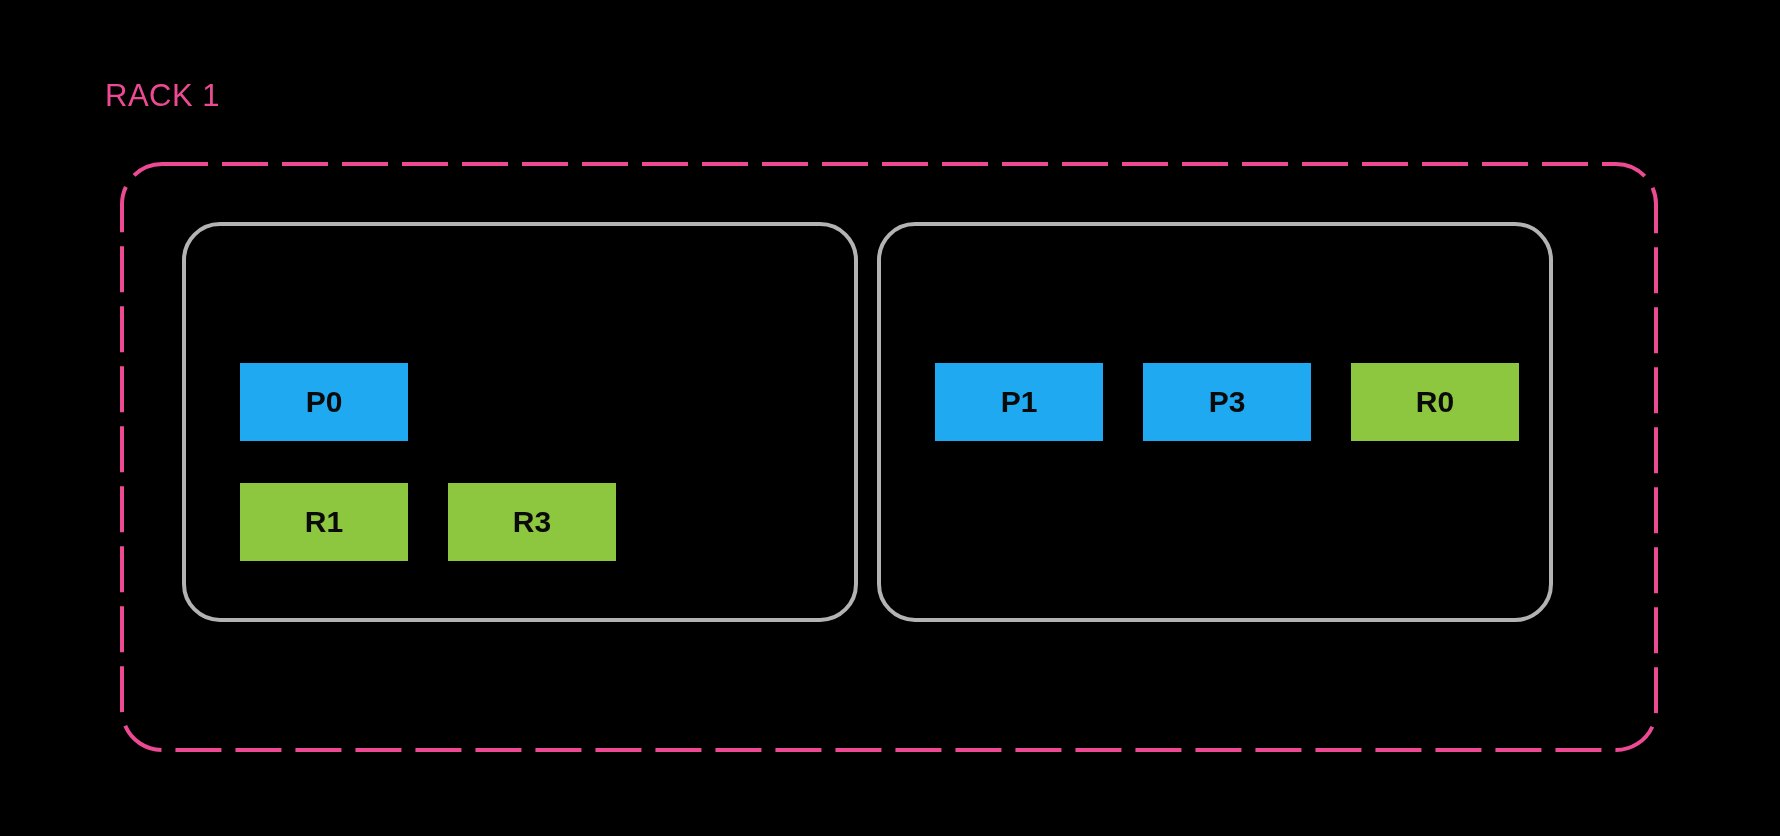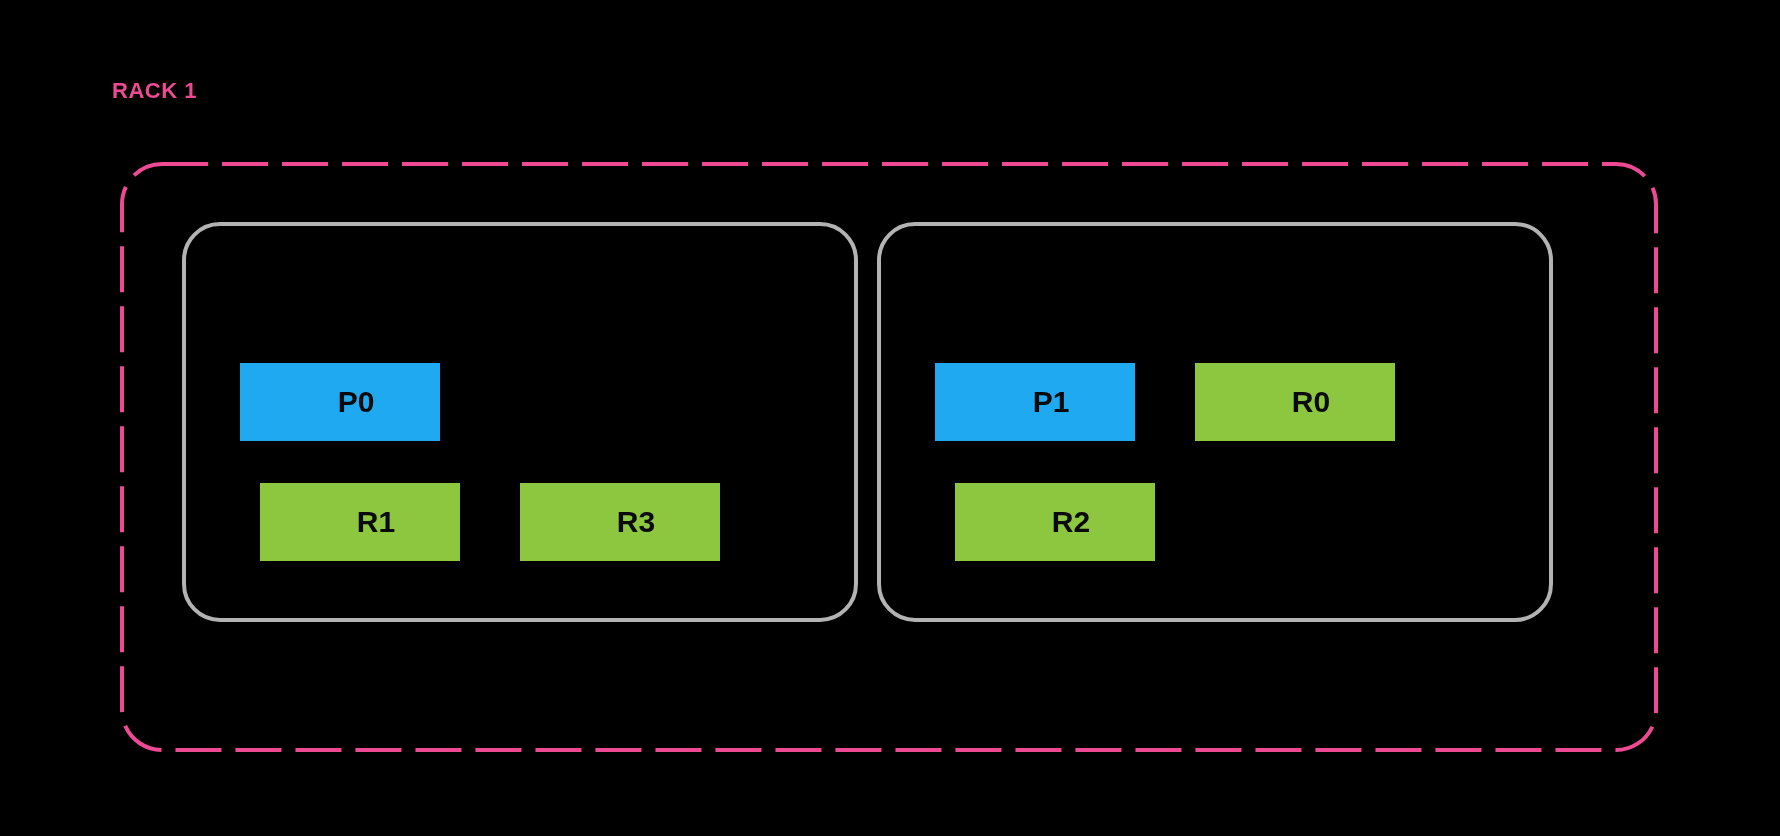--- a/index.html
+++ b/index.html
@@ -10,24 +10,24 @@
   }
   .stage {
     position: relative;
     width: 1780px;
     height: 836px;
     background: var(--color-background, #000);
     overflow: hidden;
   }
   .rack-label {
     position: absolute;
-    left: 112px;
+    left: 105px;
     top: 80px;
-    font-size: 22px;
-    font-weight: bold;
+    font-size: 31px;
+    font-weight: normal;
     letter-spacing: 0.5px;
     color: var(--color-rack_pink, #ED4A93);
     line-height: 1;
   }
   .rack-border {
     position: absolute;
     left: 120px;
     top: 162px;
     width: 1538px;
     height: 590px;
@@ -57,24 +57,23 @@
   }
   .chip {
     width: 168px;
     height: 78px;
     display: flex;
     align-items: center;
     justify-content: center;
     font-size: 30px;
     font-weight: bold;
     color: var(--color-chip_text, #0A0A0A);
-    padding-left: 32px;
   }
   .chip-partition { background: var(--color-partition_blue, #1FA9F1); }
-  .chip-replica   { background: var(--color-replica_green, #8DC63F); margin-left: 20px; }
+  .chip-replica   { background: var(--color-replica_green, #8DC63F); }
 </style>
 </head>
 <body>
 
 <div class="stage">
 
   <div class="rack-label">RACK 1</div>
 
   <svg class="rack-border" viewBox="0 0 1538 590" xmlns="http://www.w3.org/2000/svg">
     <rect x="2" y="2" width="1534" height="586" rx="40"></rect>
@@ -86,20 +85,20 @@
     </div>
     <div class="chip-row">
       <div class="chip chip-replica">R1</div>
       <div class="chip chip-replica">R3</div>
     </div>
   </div>
 
   <div class="node node-right">
     <div class="chip-row">
       <div class="chip chip-partition">P1</div>
+      <div class="chip chip-partition">P3</div>
       <div class="chip chip-replica">R0</div>
     </div>
     <div class="chip-row">
-      <div class="chip chip-replica">R2</div>
     </div>
   </div>
 
 </div>
 
 </body></html>

